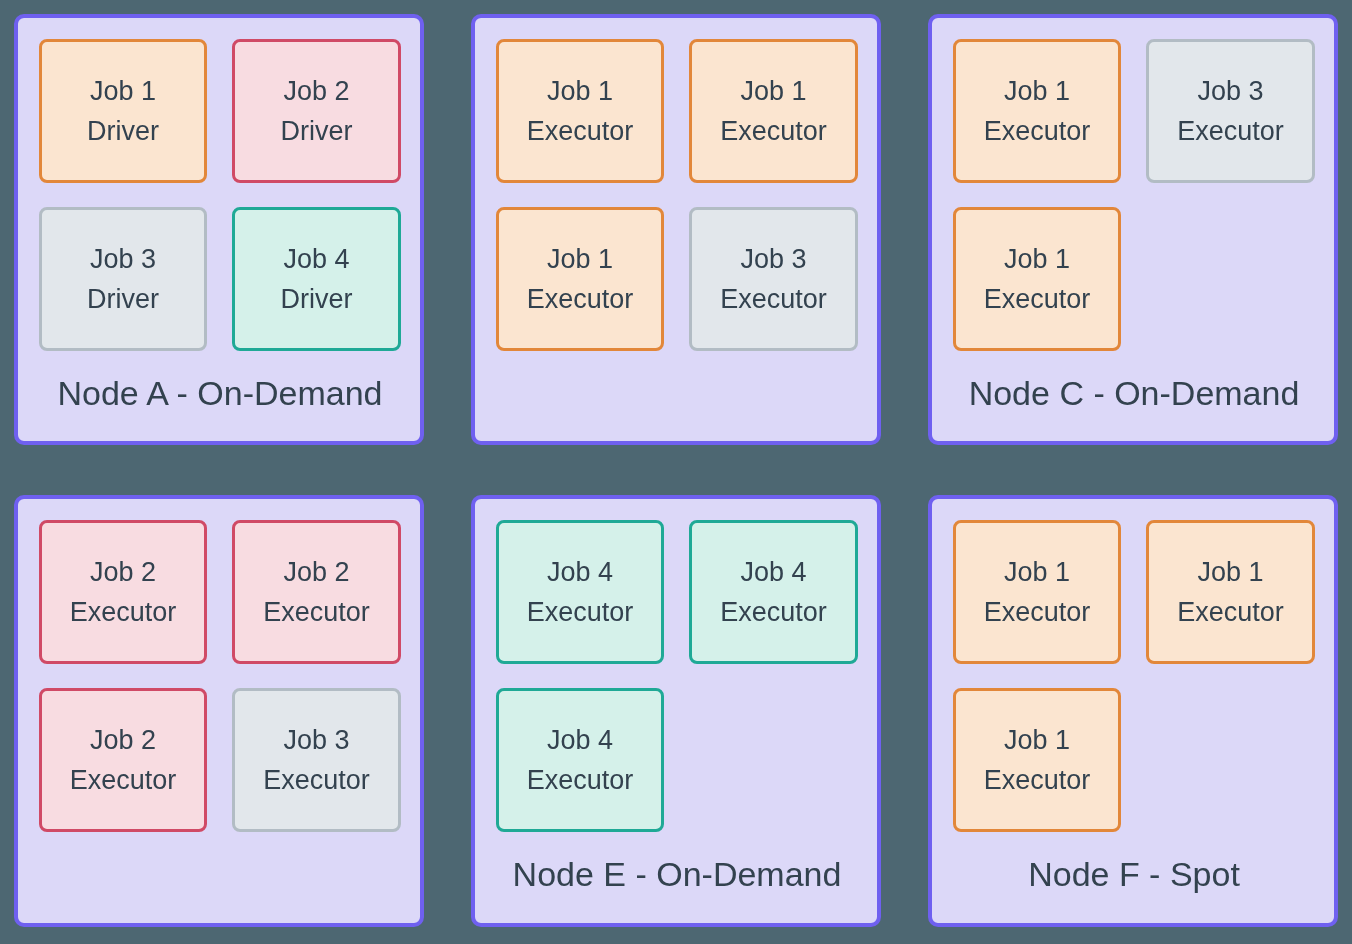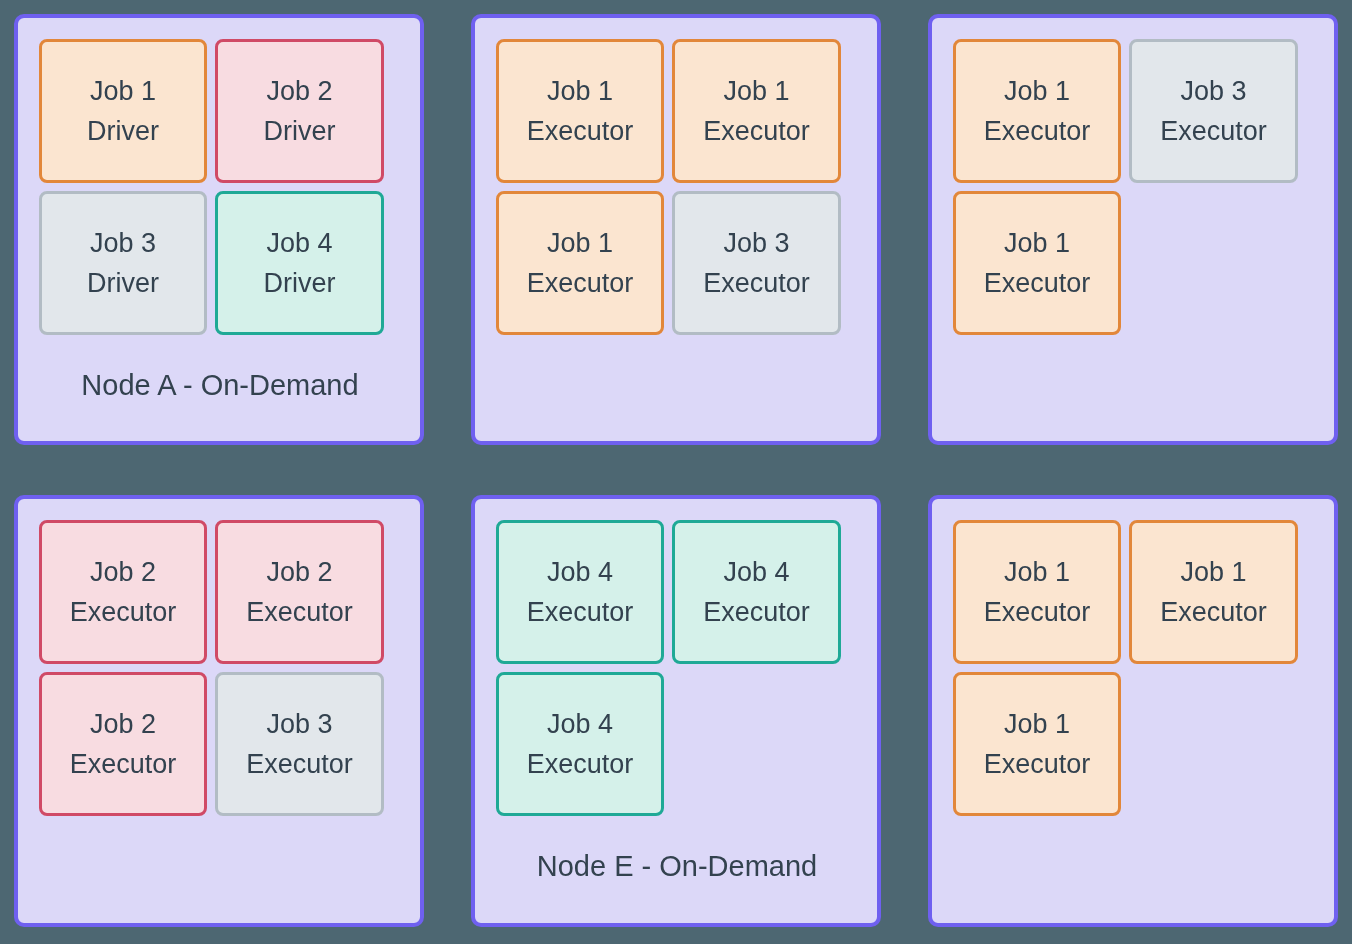--- a/index.html
+++ b/index.html
@@ -30,21 +30,20 @@
     display: flex;
     flex-direction: column;
     padding: 21px 19px 0 21px;
   }
   .jobs {
     display: grid;
     grid-template-columns: 168px 169px;
     grid-auto-rows: 144px;
     column-gap: 25px;
     row-gap: 24px;
-    gap: 8px;
   }
   .job {
     box-sizing: border-box;
     border: 3px solid;
     border-radius: 8px;
     display: flex;
     flex-direction: column;
     align-items: center;
     justify-content: center;
     text-align: center;
@@ -52,21 +51,21 @@
     font-size: 27px;
     line-height: 40px;
     font-weight: 500;
   }
   .node-label {
     flex: 1;
     display: flex;
     align-items: center;
     justify-content: center;
     color: var(--text, #33424f);
-    font-size: 29px;
+    font-size: 34px;
     font-weight: 500;
     padding-bottom: 6px;
   }
 </style>
 </head>
 <body style="--page-bg: #4d6772; --node-fill: #dcd8f8; --node-border: #6f60f0; --text: #33424f;">
 
 <div class="canvas">
 
   <section class="node">
@@ -120,20 +119,21 @@
       </div>
       <div class="job" style="border-color: rgb(178, 188, 196); background: rgb(226, 231, 235);">
         <span>Job 3</span>
         <span>Executor</span>
       </div>
       <div class="job" style="border-color: rgb(226, 135, 58); background: rgb(251, 229, 208);">
         <span>Job 1</span>
         <span>Executor</span>
       </div>
     </div>
+    <div class="node-label">Node C - On-Demand</div>
   </section>
 
   <section class="node">
     <div class="jobs">
       <div class="job" style="border-color: rgb(208, 74, 102); background: rgb(248, 220, 225);">
         <span>Job 2</span>
         <span>Executor</span>
       </div>
       <div class="job" style="border-color: rgb(208, 74, 102); background: rgb(248, 220, 225);">
         <span>Job 2</span>
@@ -176,15 +176,16 @@
       </div>
       <div class="job" style="border-color: rgb(226, 135, 58); background: rgb(251, 229, 208);">
         <span>Job 1</span>
         <span>Executor</span>
       </div>
       <div class="job" style="border-color: rgb(226, 135, 58); background: rgb(251, 229, 208);">
         <span>Job 1</span>
         <span>Executor</span>
       </div>
     </div>
+    <div class="node-label">Node F - Spot</div>
   </section>
 
 </div>
 
 </body></html>

